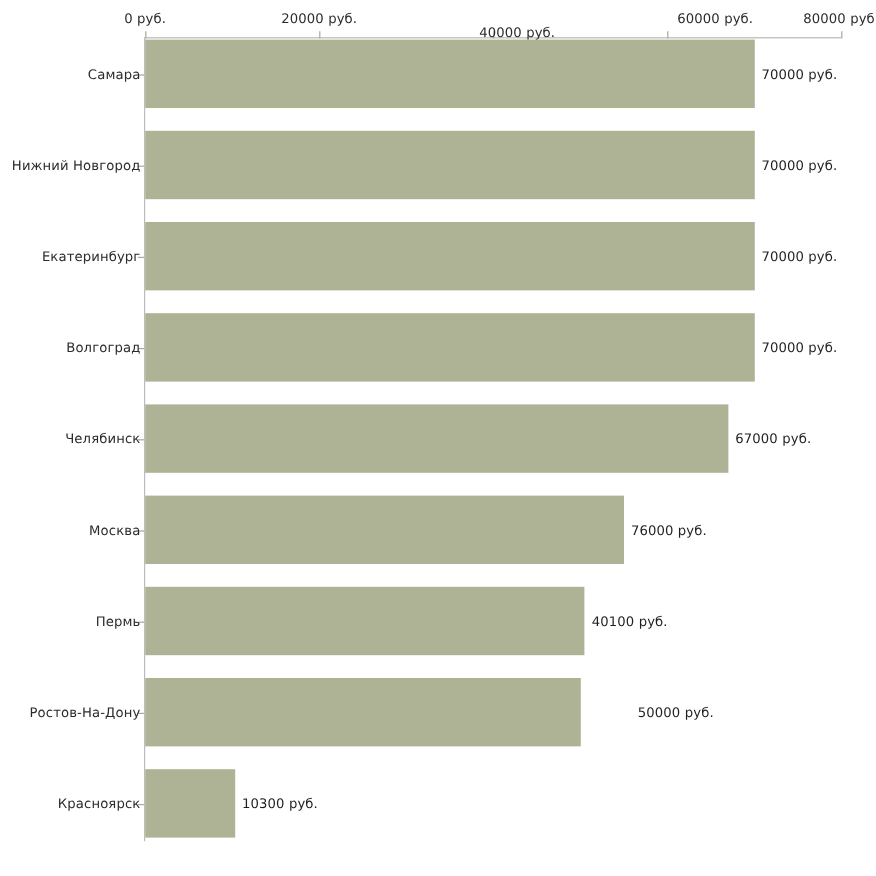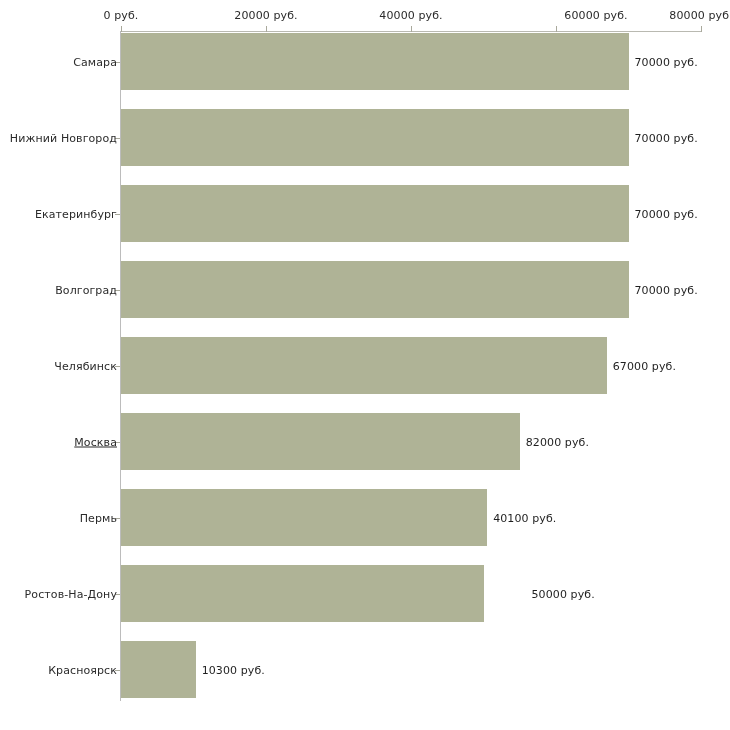--- a/index.html
+++ b/index.html
@@ -94,21 +94,21 @@
 
   <div class="axis-top-line"></div>
   <div class="axis-left-line"></div>
 
   <div id="xticks-layer">
       <div class="axis-tick-x" style="left: 121px;"></div>
       <div class="axis-tick-x-label" style="left: 121px;">0 руб.</div>
       <div class="axis-tick-x" style="left: 266px;"></div>
       <div class="axis-tick-x-label" style="left: 266px; text-align: right;">20000 руб.</div>
       <div class="axis-tick-x" style="left: 411px;"></div>
-      <div class="axis-tick-x-label" style="left: 411px;">40000 руб.</div>
+      <div class="axis-tick-x-label" style="left: 431px; margin-top: 12px;">40000 руб.</div>
       <div class="axis-tick-x" style="left: 556px;"></div>
       <div class="axis-tick-x-label" style="left: 556px; margin-left: 40px;">60000 руб.</div>
       <div class="axis-tick-x" style="left: 701px;"></div>
       <div class="axis-tick-x-label" style="left: 701px;">80000 руб.</div>
     </div>
   <div id="yticks-layer">
       <div class="axis-tick-y" style="top: 61.5px;"></div>
       <div class="axis-tick-y" style="top: 137.5px;"></div>
       <div class="axis-tick-y" style="top: 213.5px;"></div>
       <div class="axis-tick-y" style="top: 289.5px;"></div>
@@ -117,38 +117,38 @@
       <div class="axis-tick-y" style="top: 517.5px;"></div>
       <div class="axis-tick-y" style="top: 593.5px;"></div>
       <div class="axis-tick-y" style="top: 669.5px;"></div>
     </div>
   <div id="cats-layer">
       <div class="cat-label" style="top: 61.5px;">Самара</div>
       <div class="cat-label" style="top: 137.5px;">Нижний Новгород</div>
       <div class="cat-label" style="top: 213.5px;">Екатеринбург</div>
       <div class="cat-label" style="top: 289.5px;">Волгоград</div>
       <div class="cat-label" style="top: 365.5px;">Челябинск</div>
-      <div class="cat-label" style="top: 441.5px; text-decoration: underline;">Москва</div>
+      <div class="cat-label" style="top: 441.5px;">Москва</div>
       <div class="cat-label" style="top: 517.5px;">Пермь</div>
       <div class="cat-label" style="top: 593.5px;">Ростов-На-Дону</div>
       <div class="cat-label" style="top: 669.5px;">Красноярск</div>
     </div>
   <div id="bars-layer">
       <div class="bar" style="top: 33px; height: 57px; width: 507.5px; background: rgb(175, 179, 150);"></div>
       <div class="bar-value-label" style="left: 634.5px; top: 61.5px;">70000 руб.</div>
       <div class="bar" style="top: 109px; height: 57px; width: 507.5px; background: rgb(175, 179, 150);"></div>
       <div class="bar-value-label" style="left: 634.5px; top: 137.5px;">70000 руб.</div>
       <div class="bar" style="top: 185px; height: 57px; width: 507.5px; background: rgb(175, 179, 150);"></div>
       <div class="bar-value-label" style="left: 634.5px; top: 213.5px;">70000 руб.</div>
       <div class="bar" style="top: 261px; height: 57px; width: 507.5px; background: rgb(175, 179, 150);"></div>
       <div class="bar-value-label" style="left: 634.5px; top: 289.5px;">70000 руб.</div>
       <div class="bar" style="top: 337px; height: 57px; width: 485.75px; background: rgb(175, 179, 150);"></div>
       <div class="bar-value-label" style="left: 612.75px; top: 365.5px;">67000 руб.</div>
       <div class="bar" style="top: 413px; height: 57px; width: 398.75px; background: rgb(175, 179, 150);"></div>
-      <div class="bar-value-label" style="left: 525.75px; top: 441.5px;">82000 руб.</div>
+      <div class="bar-value-label" style="left: 525.75px; top: 441.5px;">76000 руб.</div>
       <div class="bar" style="top: 489px; height: 57px; width: 366.125px; background: rgb(175, 179, 150);"></div>
       <div class="bar-value-label" style="left: 493.125px; top: 517.5px;">40100 руб.</div>
       <div class="bar" style="top: 565px; height: 57px; width: 362.5px; background: rgb(175, 179, 150);"></div>
       <div class="bar-value-label" style="left: 489.5px; top: 593.5px; padding-left: 42px;">50000 руб.</div>
       <div class="bar" style="top: 641px; height: 57px; width: 74.675px; background: rgb(175, 179, 150);"></div>
       <div class="bar-value-label" style="left: 201.675px; top: 669.5px;">10300 руб.</div>
     </div>
 
 </div>
 

